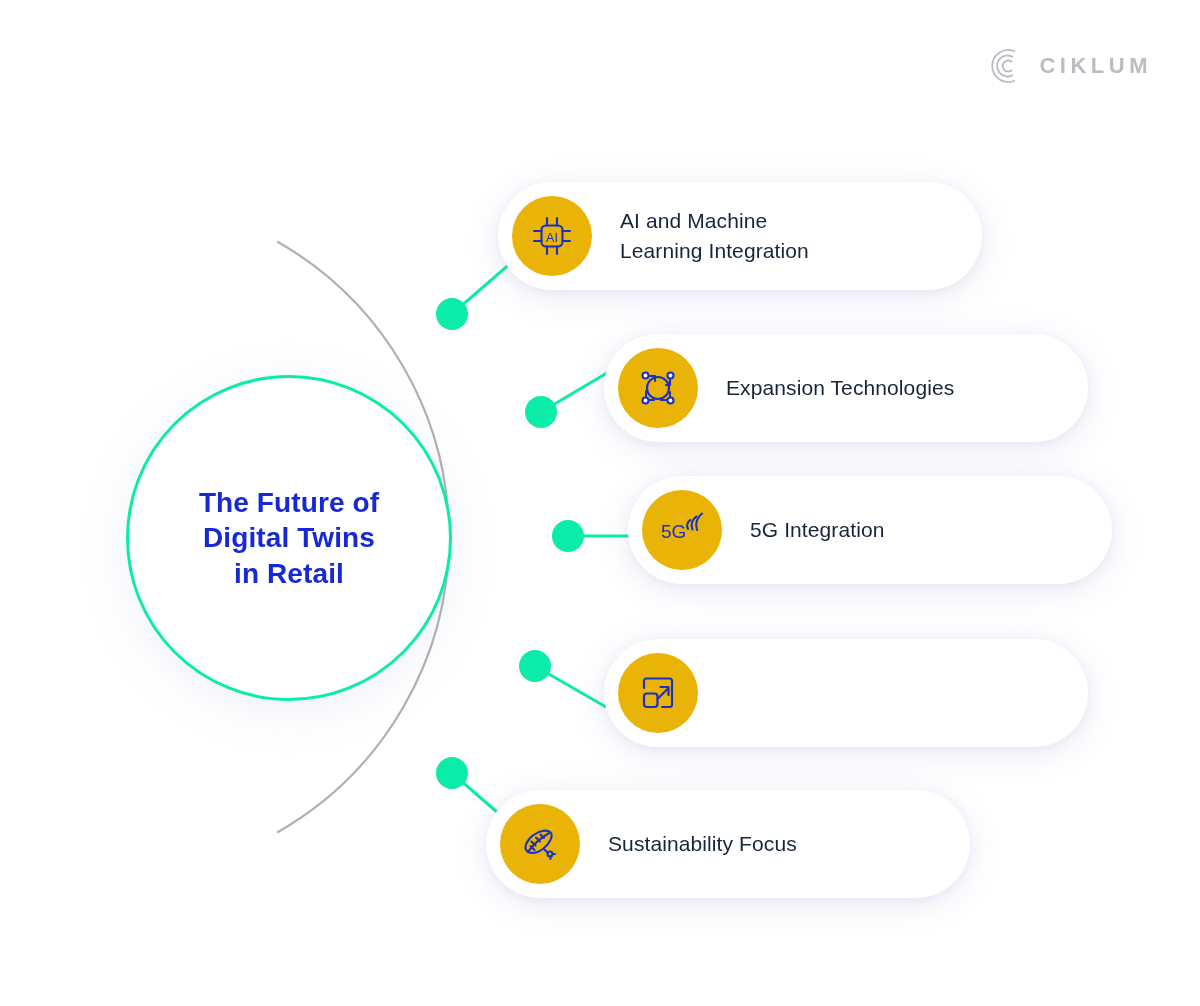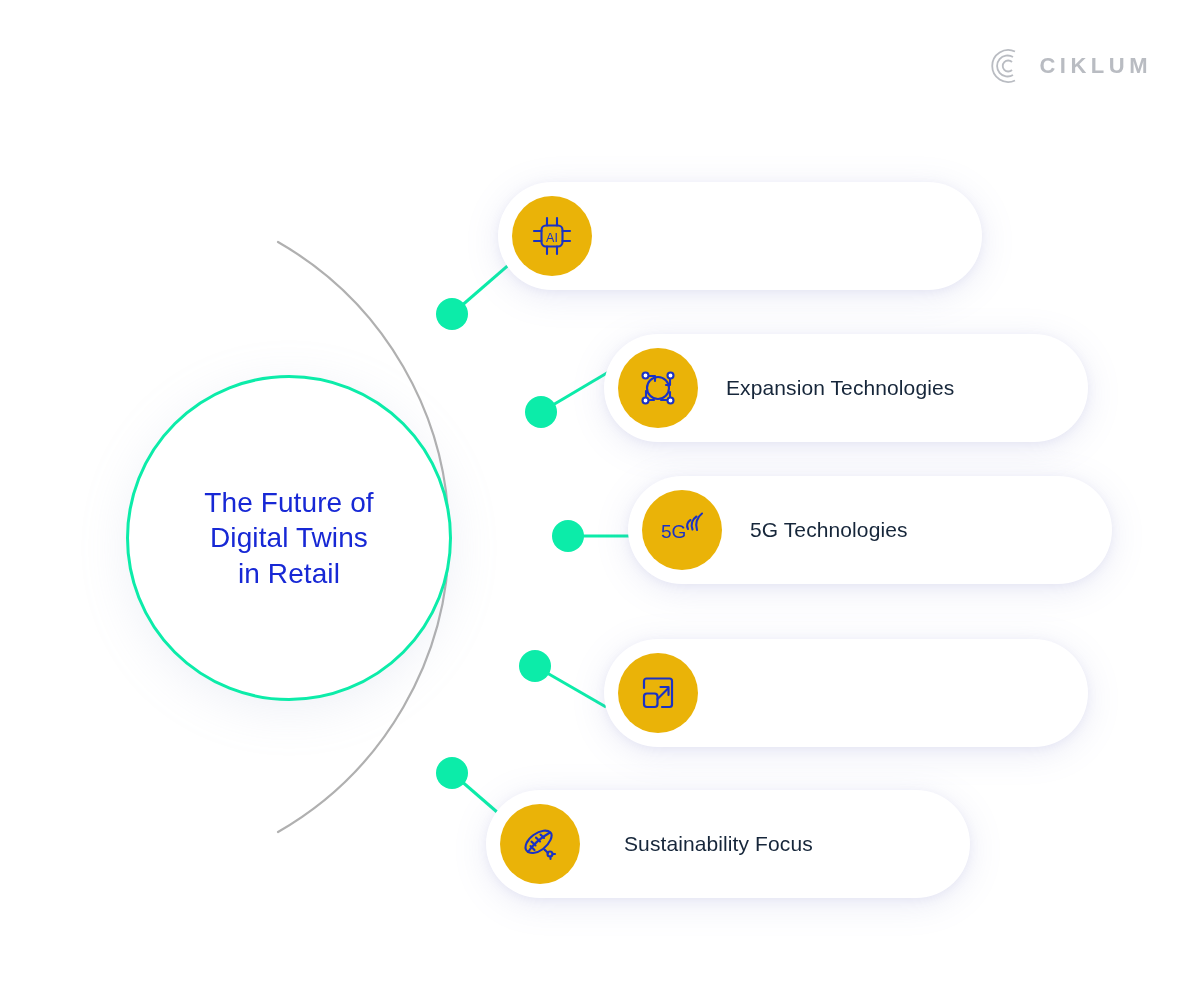--- a/index.html
+++ b/index.html
@@ -57,21 +57,21 @@
     border: 3px solid #0ceca9;
     background: #ffffff;
     box-shadow: 0 10px 48px rgba(160,170,210,0.17);
     display: flex;
     align-items: center;
     justify-content: center;
   }
   .hub-title {
     color: #1728d5;
     font-size: 28px;
-    font-weight: normal;
+    font-weight: bold;
     line-height: 1.26;
     text-align: center;
     letter-spacing: 0.1px;
     white-space: pre-line;
   }
 
   
   .pill {
     position: absolute;
     height: 108px;
@@ -101,21 +101,21 @@
     line-height: 1.43;
     white-space: pre-line;
     letter-spacing: 0.1px;
   }
 
   
   .pill-1 { left: 498px; top: 182px; width: 484px; }
   .pill-2 { left: 604px; top: 334px; width: 484px; }
   .pill-3 { left: 628px; top: 476px; width: 484px; }
   .pill-4 { left: 604px; top: 639px; width: 484px; }
-  .pill-5 { left: 486px; top: 790px; width: 484px; gap: 16px; }
+  .pill-5 { left: 486px; top: 790px; width: 484px; }
 </style>
 </head>
 <body>
 
 <div id="infographic">
 
   <div class="logo">
     <svg class="logo-mark" viewBox="0 0 40 40">
       <path d="M30 5.5 A16 16 0 1 0 30 34.5" fill="none" stroke="#b9bcc2" stroke-width="1.8"></path>
       <path d="M28 11 A10.5 10.5 0 1 0 28 29" fill="none" stroke="#b9bcc2" stroke-width="1.8"></path>
@@ -161,20 +161,22 @@
           <line x1="18" y1="33.5" x2="18" y2="41"></line>
           <line x1="28" y1="33.5" x2="28" y2="41"></line>
           <line x1="5" y1="18" x2="12.5" y2="18"></line>
           <line x1="5" y1="28" x2="12.5" y2="28"></line>
           <line x1="33.5" y1="18" x2="41" y2="18"></line>
           <line x1="33.5" y1="28" x2="41" y2="28"></line>
         </g>
         <text x="23" y="28.6" text-anchor="middle" font-family="'Liberation Sans', sans-serif" font-size="12.5" fill="#1a32c4">AI</text>
       </svg>
     </div>
+    <div class="pill-label">AI and Machine
+Learning Integration</div>
   </div>
 
   <div class="pill pill-2">
     <div class="badge">
       <svg width="46" height="46" viewBox="0 0 46 46">
         <g fill="none" stroke="#1a32c4" stroke-width="2.1" stroke-linecap="round" stroke-linejoin="round">
           <circle cx="23" cy="23" r="11"></circle>
           <path d="M12 11 H20 V16"></path>
           <path d="M35 11 V20 H31"></path>
           <path d="M11 26 V35 H19"></path>
@@ -193,21 +195,21 @@
     <div class="badge">
       <svg width="50" height="46" viewBox="0 0 50 46">
         <text x="4" y="31" font-family="'Liberation Sans', sans-serif" font-size="19" fill="#1a32c4">5G</text>
         <g fill="none" stroke="#1a32c4" stroke-width="2.1" stroke-linecap="round">
           <path d="M31 22 A6.5 6.5 0 0 1 33.5 13"></path>
           <path d="M35.5 22.5 A10.5 10.5 0 0 1 39.5 9.5"></path>
           <path d="M40 23 A14.5 14.5 0 0 1 45 6.5"></path>
         </g>
       </svg>
     </div>
-    <div class="pill-label">5G Technologies</div>
+    <div class="pill-label">5G Integration</div>
   </div>
 
   <div class="pill pill-4">
     <div class="badge">
       <svg width="46" height="46" viewBox="0 0 46 46">
         <g fill="none" stroke="#1a32c4" stroke-width="2.2" stroke-linecap="round" stroke-linejoin="round">
           <path d="M9 18 V11 A2.5 2.5 0 0 1 11.5 8.5 H34.5 A2.5 2.5 0 0 1 37 11 V34.5 A2.5 2.5 0 0 1 34.5 37 H27"></path>
           <rect x="9" y="23.5" width="13.5" height="13.5" rx="3"></rect>
           <path d="M22.5 29 L33 18.5"></path>
           <path d="M25.5 17 H33.5 V25"></path>

